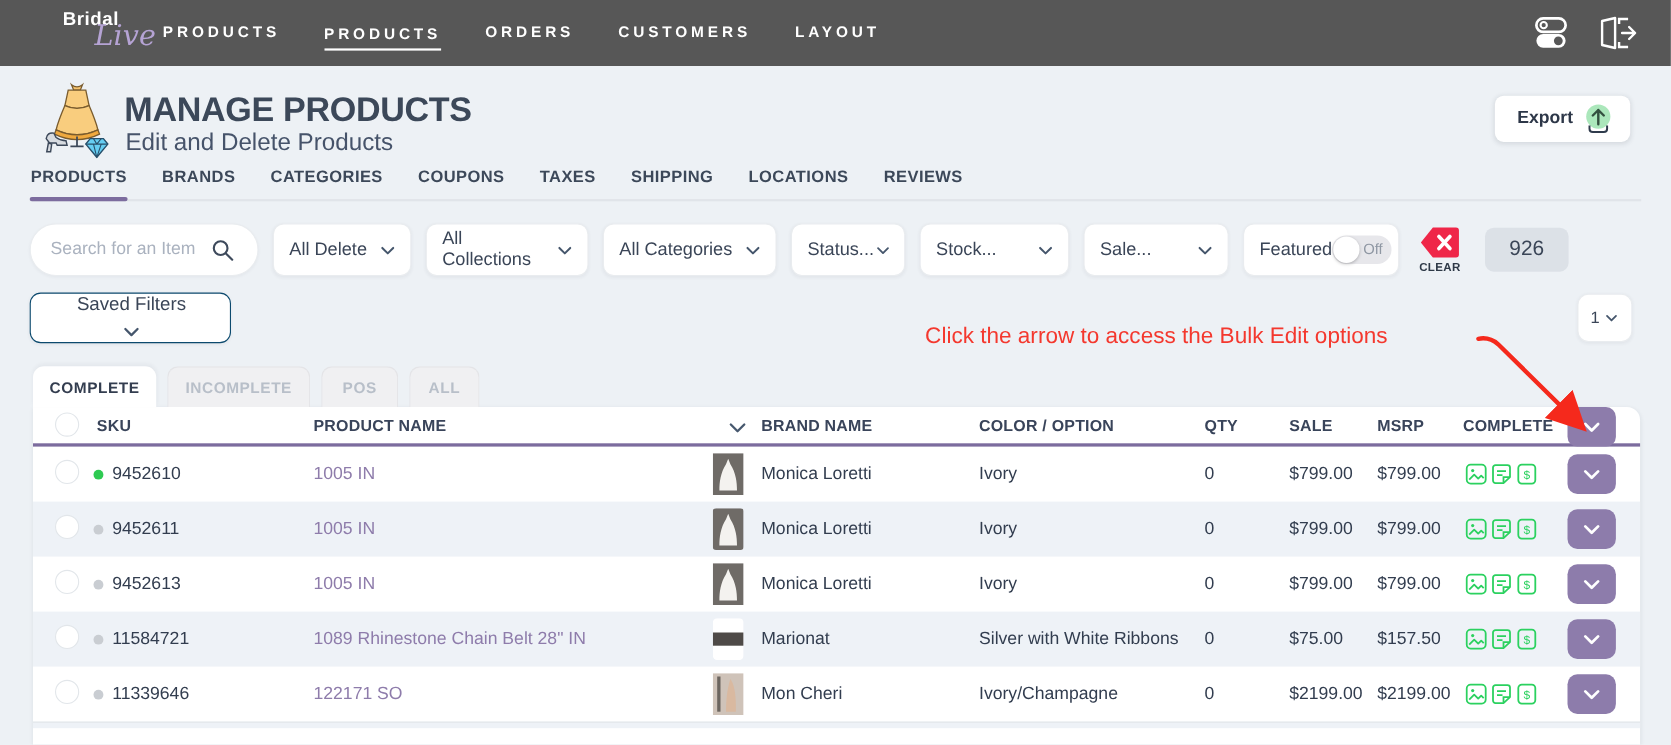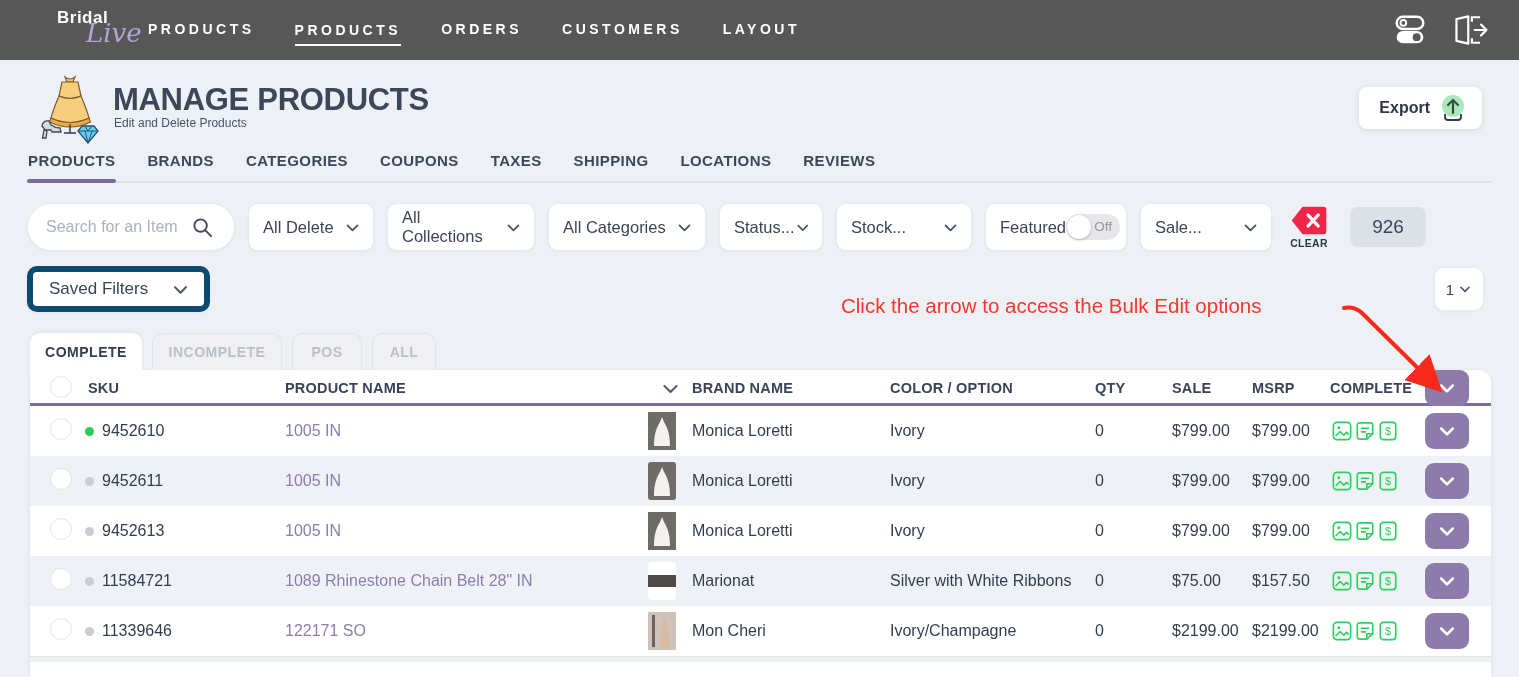--- a/index.html
+++ b/index.html
@@ -12,21 +12,21 @@
   .logo .bridal { position:absolute; left:33px; top:8px; color:#fff; font-size:17px; font-weight:700; letter-spacing:.5px; }
   .logo .live { position:absolute; left:62px; top:18px; font-family:"DejaVu Serif", serif; font-style:italic; font-size:26px; color:#b5a3d4; }
   .nav-links { position:absolute; left:148px; top:0; height:60px; display:flex; align-items:center; gap:40px; }
   .nav-link { color:#fff; font-size:14px; font-weight:700; letter-spacing:3.5px; cursor:pointer; padding-bottom:2px; }
   .nav-link.active { border-bottom:2.5px solid #fff; padding-bottom:6px; margin-bottom:-8px; }
   .nav-icons { position:absolute; right:28px; top:0; height:60px; display:flex; align-items:center; gap:22px; }
 
   
   .page-icon { position:absolute; left:40px; top:74px; }
   .page-title { position:absolute; left:113px; top:82px; font-size:31px; font-weight:700; color:#3c4859; letter-spacing:-.3px; }
-  .page-subtitle { position:absolute; left:114px; top:116px; font-size:12px; color:#46536a; }
+  .page-subtitle { position:absolute; left:114px; top:116px; font-size:22px; color:#46536a; }
   .export-btn { position:absolute; right:37px; top:87px; height:42px; background:#fff; border-radius:8px; box-shadow:0 1px 5px rgba(31,41,55,.12); display:flex; align-items:center; gap:8px; padding:0 14px 0 20px; cursor:pointer; }
   .export-btn .lbl { font-size:16px; font-weight:700; color:#2d3748; }
 
   
   .subtabs { position:absolute; left:27px; top:152px; width:1465px; display:flex; gap:30px; border-bottom:2px solid #e0e4e9; }
   .subtab { font-size:15px; font-weight:700; color:#3c4859; letter-spacing:.4px; padding:0 1px 12px; position:relative; cursor:pointer; }
   .subtab.active::after { content:""; position:absolute; left:0; right:0; bottom:-2px; height:4px; background:#7c6c9e; border-radius:2px; }
 
   
   .filters { position:absolute; left:27px; top:203px; display:flex; gap:13px; height:48px; align-items:stretch; }
@@ -37,21 +37,21 @@
   .dd { border-radius:10px; padding:0 12px 0 14px; justify-content:space-between; font-size:16.5px; color:#3a4557; cursor:pointer; }
   .featured-pill { width:142px; border-radius:10px; padding:0 10px 0 14px; justify-content:space-between; font-size:16.5px; }
   .toggle { width:54px; height:26px; background:#e7e7eb; border-radius:13px; position:relative; cursor:pointer; flex:0 0 auto; }
   .toggle .knob { position:absolute; left:1px; top:1px; width:24px; height:24px; border-radius:50%; background:#fff; box-shadow:0 1px 3px rgba(0,0,0,.25); }
   .toggle .state { position:absolute; right:8px; top:5px; font-size:13.5px; color:#8f97a3; }
   .clear-wrap { display:flex; flex-direction:column; align-items:center; justify-content:center; margin-left:4px; cursor:pointer; }
   .clear-wrap .lbl { font-size:10.5px; font-weight:700; color:#2e3947; letter-spacing:.3px; margin-top:1px; }
   .count-box { width:76px; height:40px; align-self:center; background:#dce1e7; border-radius:8px; display:flex; align-items:center; justify-content:center; font-size:19px; color:#3a4557; margin-left:8px; }
 
   
-  .saved-filters { position:absolute; left:27px; top:266px; width:183px; height:46px; background:#fff; border:6px solid #0c4a6e; box-shadow:0 1px 3px rgba(31,41,55,.05); border-radius:10px; display:flex; align-items:center; justify-content:space-between; padding:0 14px 0 16px; font-size:17px; color:#3a4557; cursor:pointer; }
+  .saved-filters { position:absolute; left:27px; top:266px; width:183px; height:46px; background:#fff; border:1px solid #0c4a6e; box-shadow:0 1px 3px rgba(31,41,55,.05); border-radius:10px; display:flex; align-items:center; justify-content:space-between; padding:0 14px 0 16px; font-size:17px; color:#3a4557; cursor:pointer;flex-direction:column; }
   .pagination { position:absolute; left:1434px; top:267px; width:50px; height:44px; background:#fff; border:1px solid #e9ecef; box-shadow:0 1px 3px rgba(31,41,55,.05); border-radius:10px; display:flex; align-items:center; justify-content:center; gap:4px; font-size:15px; color:#3a4557; cursor:pointer; }
 
   
   .annotation { position:absolute; left:841px; top:294px; font-size:20.5px; color:#f4382e; white-space:nowrap; }
   .annotation-arrow { position:absolute; left:1330px; top:298px; pointer-events:none; z-index:30; }
 
   
   .tableset-tabs { position:absolute; left:30px; top:333px; display:flex; gap:10px; height:37px; z-index:5; }
   .ttab { border-radius:10px 10px 0 0; display:flex; align-items:center; justify-content:center; font-size:14px; font-weight:700; letter-spacing:.5px; cursor:pointer; }
   .ttab.active { background:#fff; color:#333d4f; width:112px; box-shadow:0 -2px 4px rgba(31,41,55,.05); }
@@ -186,32 +186,32 @@
     <svg width="17" height="17" viewBox="0 0 24 24">
         <polyline points="5,9 12,16 19,9" fill="none" stroke="#45566c" stroke-width="2.6" stroke-linecap="round" stroke-linejoin="round"></polyline>
       </svg>
   </div>
   <div class="pill dd" style="width:136px">
     <span>Stock...</span>
     <svg width="17" height="17" viewBox="0 0 24 24">
         <polyline points="5,9 12,16 19,9" fill="none" stroke="#45566c" stroke-width="2.6" stroke-linecap="round" stroke-linejoin="round"></polyline>
       </svg>
   </div>
+  <div class="pill dd" style="width:132px">
+    <span>Sale...</span>
+    <svg width="17" height="17" viewBox="0 0 24 24">
+        <polyline points="5,9 12,16 19,9" fill="none" stroke="#45566c" stroke-width="2.6" stroke-linecap="round" stroke-linejoin="round"></polyline>
+      </svg>
+  </div>
   <div class="pill featured-pill">
     <span>Featured</span>
     <span class="toggle">
       <span class="knob"></span>
       <span class="state">Off</span>
     </span>
-  </div>
-  <div class="pill dd" style="width:132px">
-    <span>Sale...</span>
-    <svg width="17" height="17" viewBox="0 0 24 24">
-        <polyline points="5,9 12,16 19,9" fill="none" stroke="#45566c" stroke-width="2.6" stroke-linecap="round" stroke-linejoin="round"></polyline>
-      </svg>
   </div>
   <div class="clear-wrap">
     <span>
       <svg width="40" height="31" viewBox="0 0 40 34">
         <path d="M13 2 H36 a3 3 0 0 1 3 3 V29 a3 3 0 0 1 -3 3 H13 L1 17 Z" fill="#ef2648"></path>
         <path d="M19 11 L30 23 M30 11 L19 23" stroke="#fff" stroke-width="3.6" stroke-linecap="round"></path>
       </svg>
     </span>
     <span class="lbl">CLEAR</span>
   </div>

